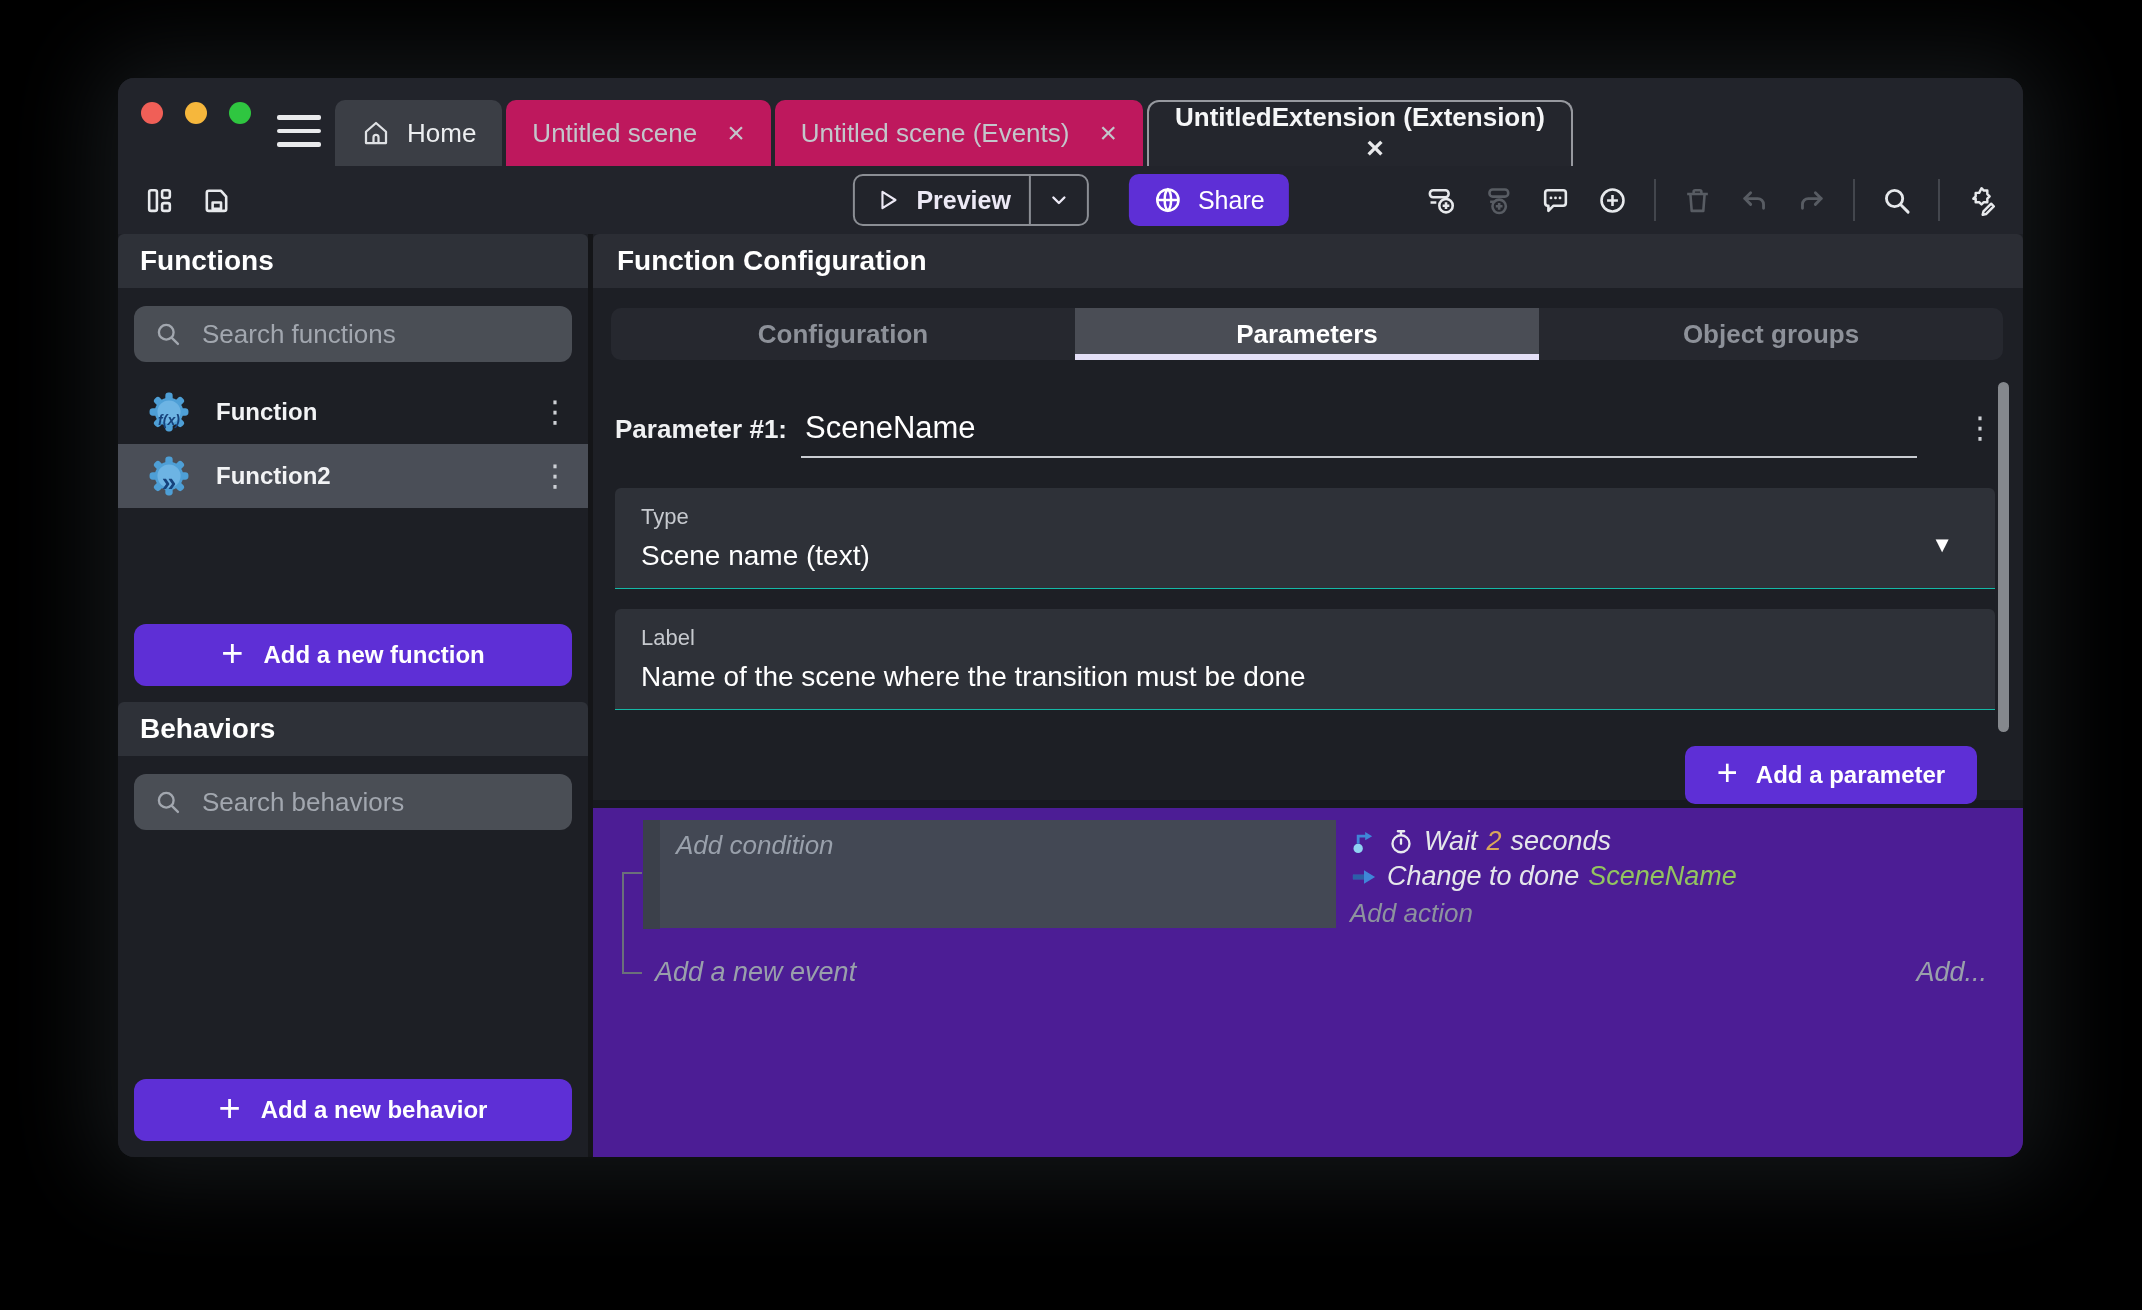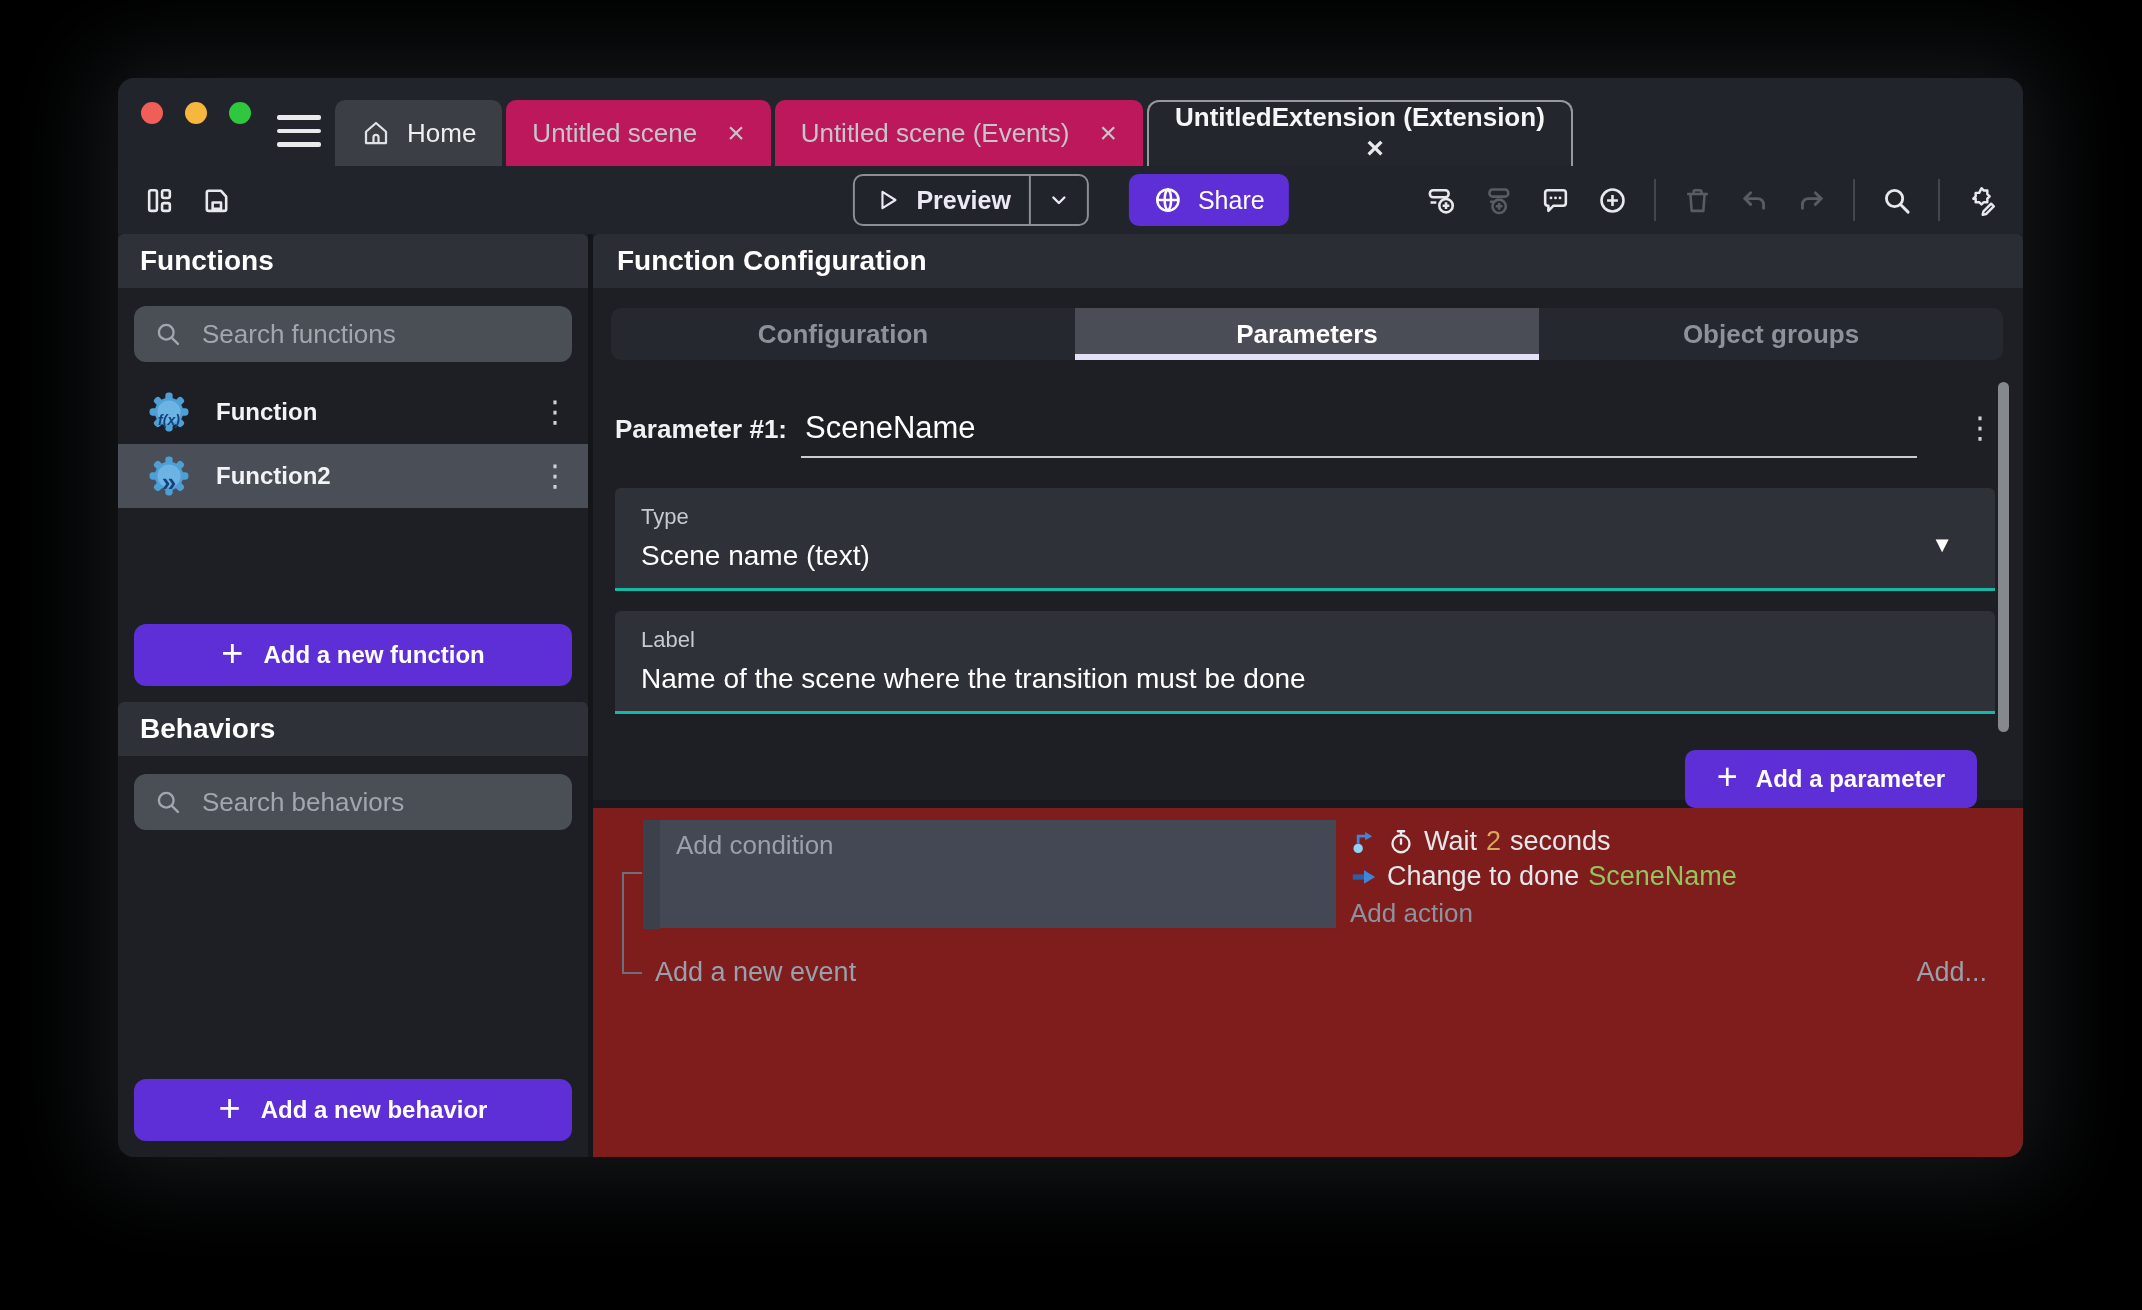--- a/index.html
+++ b/index.html
@@ -82,36 +82,36 @@
   .params{height:512px;background:#1d1f25;position:relative;flex-shrink:0;}
   .ptabs{margin:20px 20px 0 18px;height:52px;display:flex;background:#26282f;border-radius:10px;overflow:hidden;}
   .ptab{flex:1;display:flex;align-items:center;justify-content:center;font-size:26px;font-weight:bold;
       color:#8d9199;cursor:pointer;}
   .ptab.active{background:#4a4d55;color:#fff;box-shadow:inset 0 -6px 0 #e4e0f7;}
   .param-row{margin:50px 28px 0 22px;display:flex;align-items:baseline;}
   .param-label{font-size:26px;font-weight:bold;color:#f0f1f3;white-space:nowrap;}
   .param-name{flex:1;margin-left:14px;margin-right:48px;font-size:31px;color:#fff;
       border-bottom:2px solid #c9ccd2;padding:0 4px 10px 4px;}
   .param-kebab{color:#cdd0d5;font-size:30px;line-height:1;cursor:pointer;}
-  .field{margin:0 28px 0 22px;background:#2e3138;border-bottom:3px solid #14b8a6;
+  .field{margin:0 28px 0 22px;background:#2e3138;border-bottom:1px solid #14b8a6;
       border-radius:6px 6px 0 0;padding:16px 26px 16px;position:relative;}
   .field.type{margin-top:30px;}
   .field.label{margin-top:20px;}
   .field .f-label{font-size:22px;color:#c6c9ce;}
   .field .f-value{font-size:28px;color:#fff;margin-top:10px;}
   .field .dd-arrow{position:absolute;right:42px;top:44px;font-size:22px;color:#fff;cursor:pointer;}
   .add-param-row{display:flex;justify-content:flex-end;margin:36px 46px 0 0;}
   .add-param{width:292px;height:58px;background:#5e2fd6;border-radius:10px;display:flex;align-items:center;
       justify-content:center;gap:18px;color:#fff;font-size:24px;font-weight:bold;cursor:pointer;}
   .add-param .plus{font-size:36px;font-weight:300;line-height:1;padding-bottom:4px;}
   .pscroll{position:absolute;right:14px;top:94px;width:11px;height:350px;background:#85888d;border-radius:6px;cursor:pointer;}
   .h-divider{height:8px;background:#17191e;flex-shrink:0;}
 
   
-  .events{flex:1;background:#7f1d1d;position:relative;padding-top:12px;min-height:0;}
+  .events{flex:1;background:#4c1d95;position:relative;padding-top:12px;min-height:0;font-style:italic;}
   .event-row{display:flex;margin-left:50px;align-items:stretch;}
   .event-strip{width:17px;background:#3b404a;}
   .cond-block{width:676px;height:108px;background:#434854;padding:10px 0 0 16px;
       font-size:26px;color:#99a0ab;cursor:pointer;}
   .actions{padding-left:14px;display:flex;flex-direction:column;gap:4px;padding-top:6px;}
   .action-line{display:flex;align-items:center;gap:9px;font-size:27px;color:#e5e7ea;cursor:pointer;white-space:nowrap;}
   .action-line .hl-orange{color:#d9a75a;}
   .action-line .hl-green{color:#93c45f;}
   .action-ic{width:28px;height:28px;flex-shrink:0;}
   .add-action{font-size:26px;color:#8d939e;cursor:pointer;margin-top:2px;}

